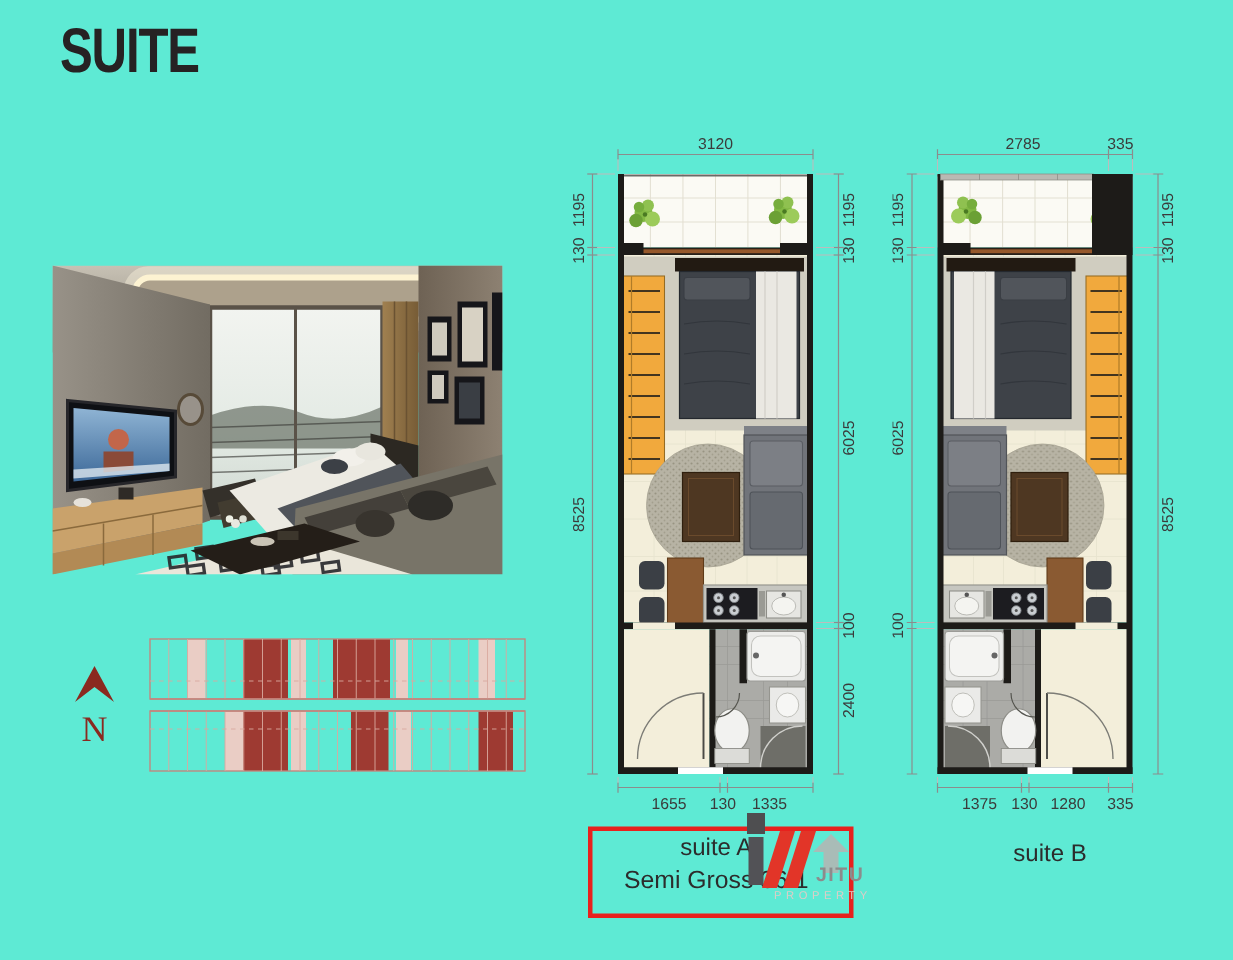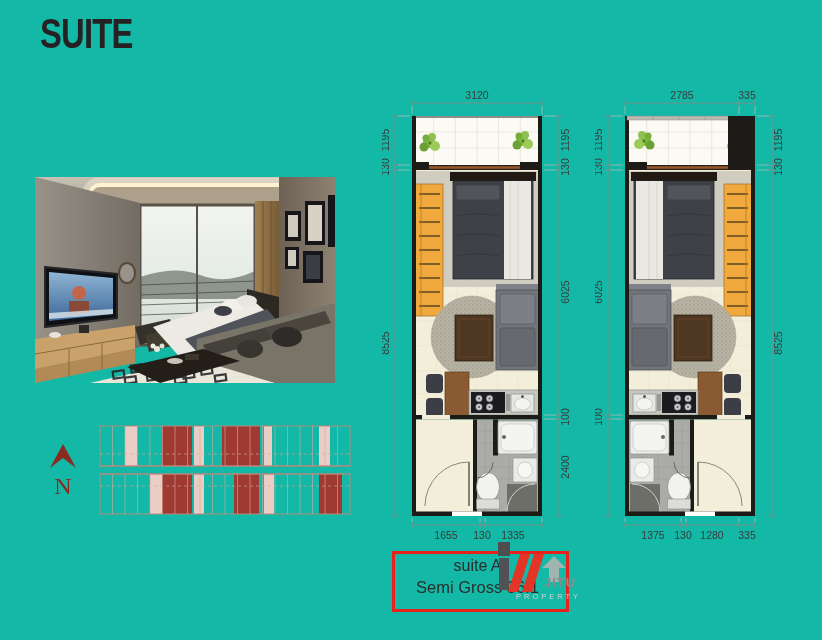--- a/index.html
+++ b/index.html
@@ -1,16 +1,16 @@
 <!DOCTYPE html>
 <html><head>
 <meta charset="utf-8">
 <style>
   html,body{margin:0;padding:0;background:#ffffff;}
-  .canvas{position:relative;width:822px;height:640px;background:#14b8a6;overflow:hidden;
+  .canvas{position:relative;width:822px;height:640px;background:#5eead4;overflow:hidden;
           font-family:"Liberation Sans",sans-serif;}
   .title{position:absolute;left:40px;top:10px;font-size:42px;font-weight:bold;color:#262223;
          transform:scaleX(.78);transform-origin:0 0;letter-spacing:-1px;}
   .photo{position:absolute;left:35px;top:177px;}
   .keyplan{position:absolute;left:45px;top:420px;}
   .planA{position:absolute;left:382px;top:88px;}
   .planB{position:absolute;left:595px;top:88px;}
   .hlbox{position:absolute;left:392px;top:551px;width:171px;height:55px;
          border:3px solid #e8211d;z-index:5;}
   .plan-label{position:absolute;text-align:center;color:#2c2c2c;z-index:3;}
@@ -519,20 +519,21 @@
     </g>
   </svg>
 
   <div class="hlbox"></div>
 
   <div class="plan-label label-a">
     <div class="label-name">suite A</div>
     <div class="label-area">Semi Gross 36.1</div>
   </div>
   <div class="plan-label label-b">
+    <div class="label-name">suite B</div>
   </div>
 
   <svg class="watermark" width="120" height="62" viewBox="0 0 120 62">
     <g>
       <rect x="40" y="2" width="12" height="14" fill="#4e4e50"></rect>
       <rect x="41" y="18" width="10" height="32" fill="#525256"></rect>
       <polygon points="50,52 62,14 72,14 60,52" fill="#e23528"></polygon>
       <polygon points="64,52 76,14 86,14 74,52" fill="#e23528"></polygon>
       <polygon points="84,28 96,16 108,28 101,28 101,42 91,42 91,28" fill="#b6b4b2" opacity=".85"></polygon>
     </g>

